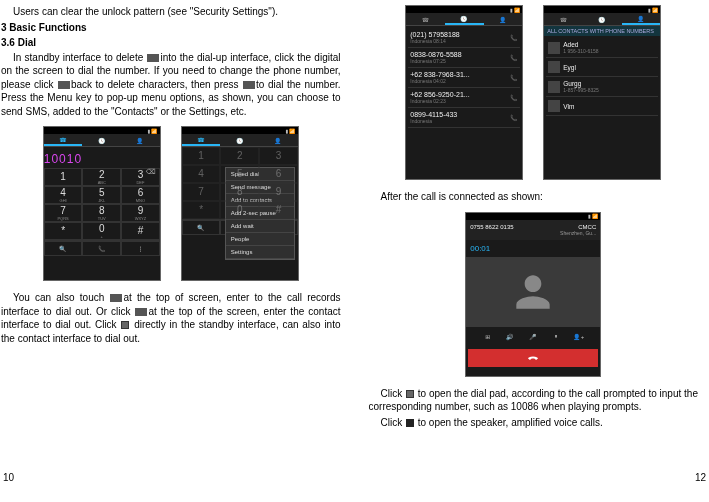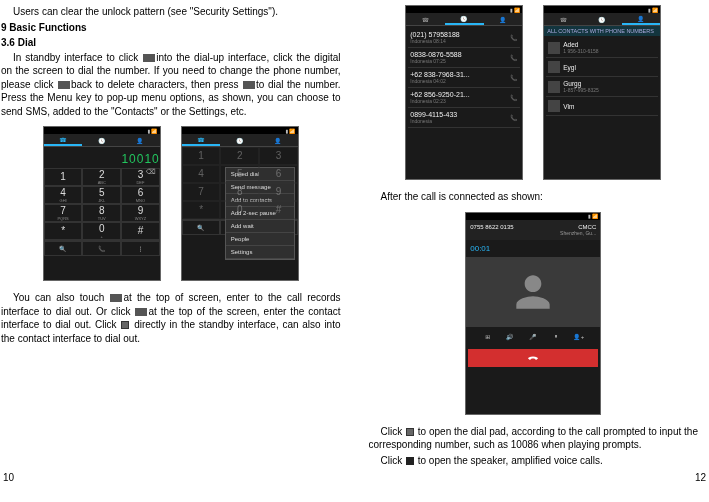--- a/index.html
+++ b/index.html
@@ -52,22 +52,22 @@
   }
   .tab {
     flex: 1;
     display: flex;
     align-items: center;
     justify-content: center;
     color: #888;
   }
   .tab.active { border-bottom: 2px solid #29b6f6; color: #29b6f6; }
   .dial-number {
-    color: #22c55e;
-    text-align: right;
+    color: #d946ef;
+    text-align: left;
     font-size: 12px;
     padding: 5px 0 2px 0;
     letter-spacing: 1px;
   }
   .dial-clear { position: absolute; right: 4px; color: #aaa; font-size: 7px; }
   .keypad {
     display: grid;
     grid-template-columns: repeat(3, 1fr);
     gap: 0;
   }
@@ -151,24 +151,24 @@
     margin: 0 1px;
   }
   .inline-icon.sq { width: 8px; border: 1px solid #333; background: #666; }
   .inline-icon.sp { width: 8px; background: #222; }
 </style>
 </head>
 <body>
 
 <div class="column col-left">
   <p class="para indent">Users can clear the unlock pattern (see "Security Settings").</p>
-  <p class="heading">9  Basic Functions</p>
+  <p class="heading">3  Basic Functions</p>
   <p class="heading">3.6 Dial</p>
   <p class="para">
-    <span style="display:inline-block;width:12px"></span><span>In standby interface to click</span>
+    <span style="display:inline-block;width:12px"></span><span>In standby interface to delete</span>
     <span class="inline-icon"></span><span>into the dial-up interface, click the digital on the screen to dial the number. If you need to change the phone number, please click</span>
     <span class="inline-icon"></span><span>back to delete characters, then press</span>
     <span class="inline-icon"></span><span>to dial the number. Press the Menu key to pop-up menu options, as shown, you can choose to send SMS, added to the "Contacts" or the Settings, etc.</span>
   </p>
 
   <div class="row-screens">
 
     <div class="screen" style="height:155px;">
       <div class="statusbar">
           <span></span>
@@ -406,21 +406,21 @@
               <div class="contact-sub"></div>
             </div>
           </div>
       </div>
     </div>
   </div>
 
   <p class="para indent">After the call is connected as shown:</p>
 
   <div class="row-screens">
-    <div class="screen incall" style="height:203px;">
+    <div class="screen incall" style="height:165px;">
       <div class="statusbar">
           <span></span>
           <span>▮ 📶</span>
         </div>
       <div class="incall-top">
         <span>0755 8622 0135</span>
         <span style="text-align:right"><span>CMCC</span><br><span style="font-size:5px;color:#999">Shenzhen, Gu...</span></span>
       </div>
       <div class="incall-timer">00:01</div>
       <div class="incall-avatar">

